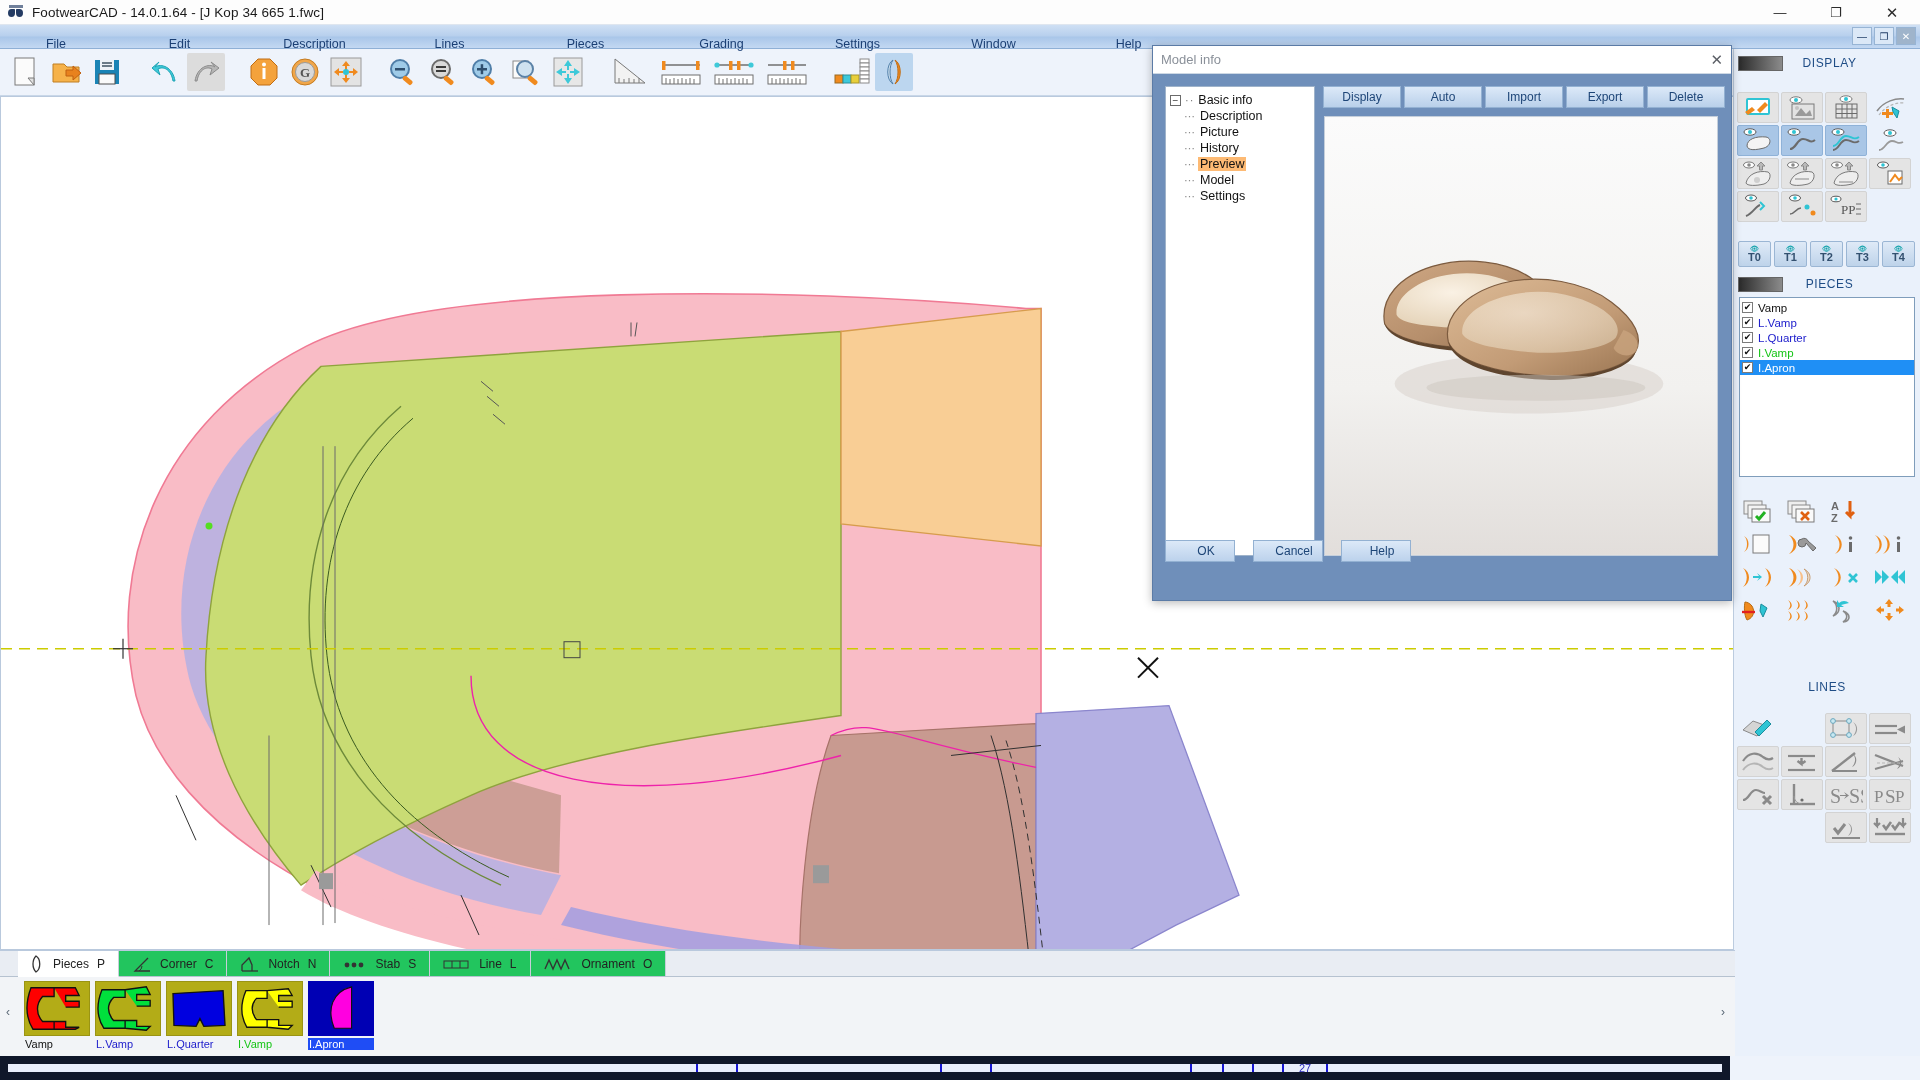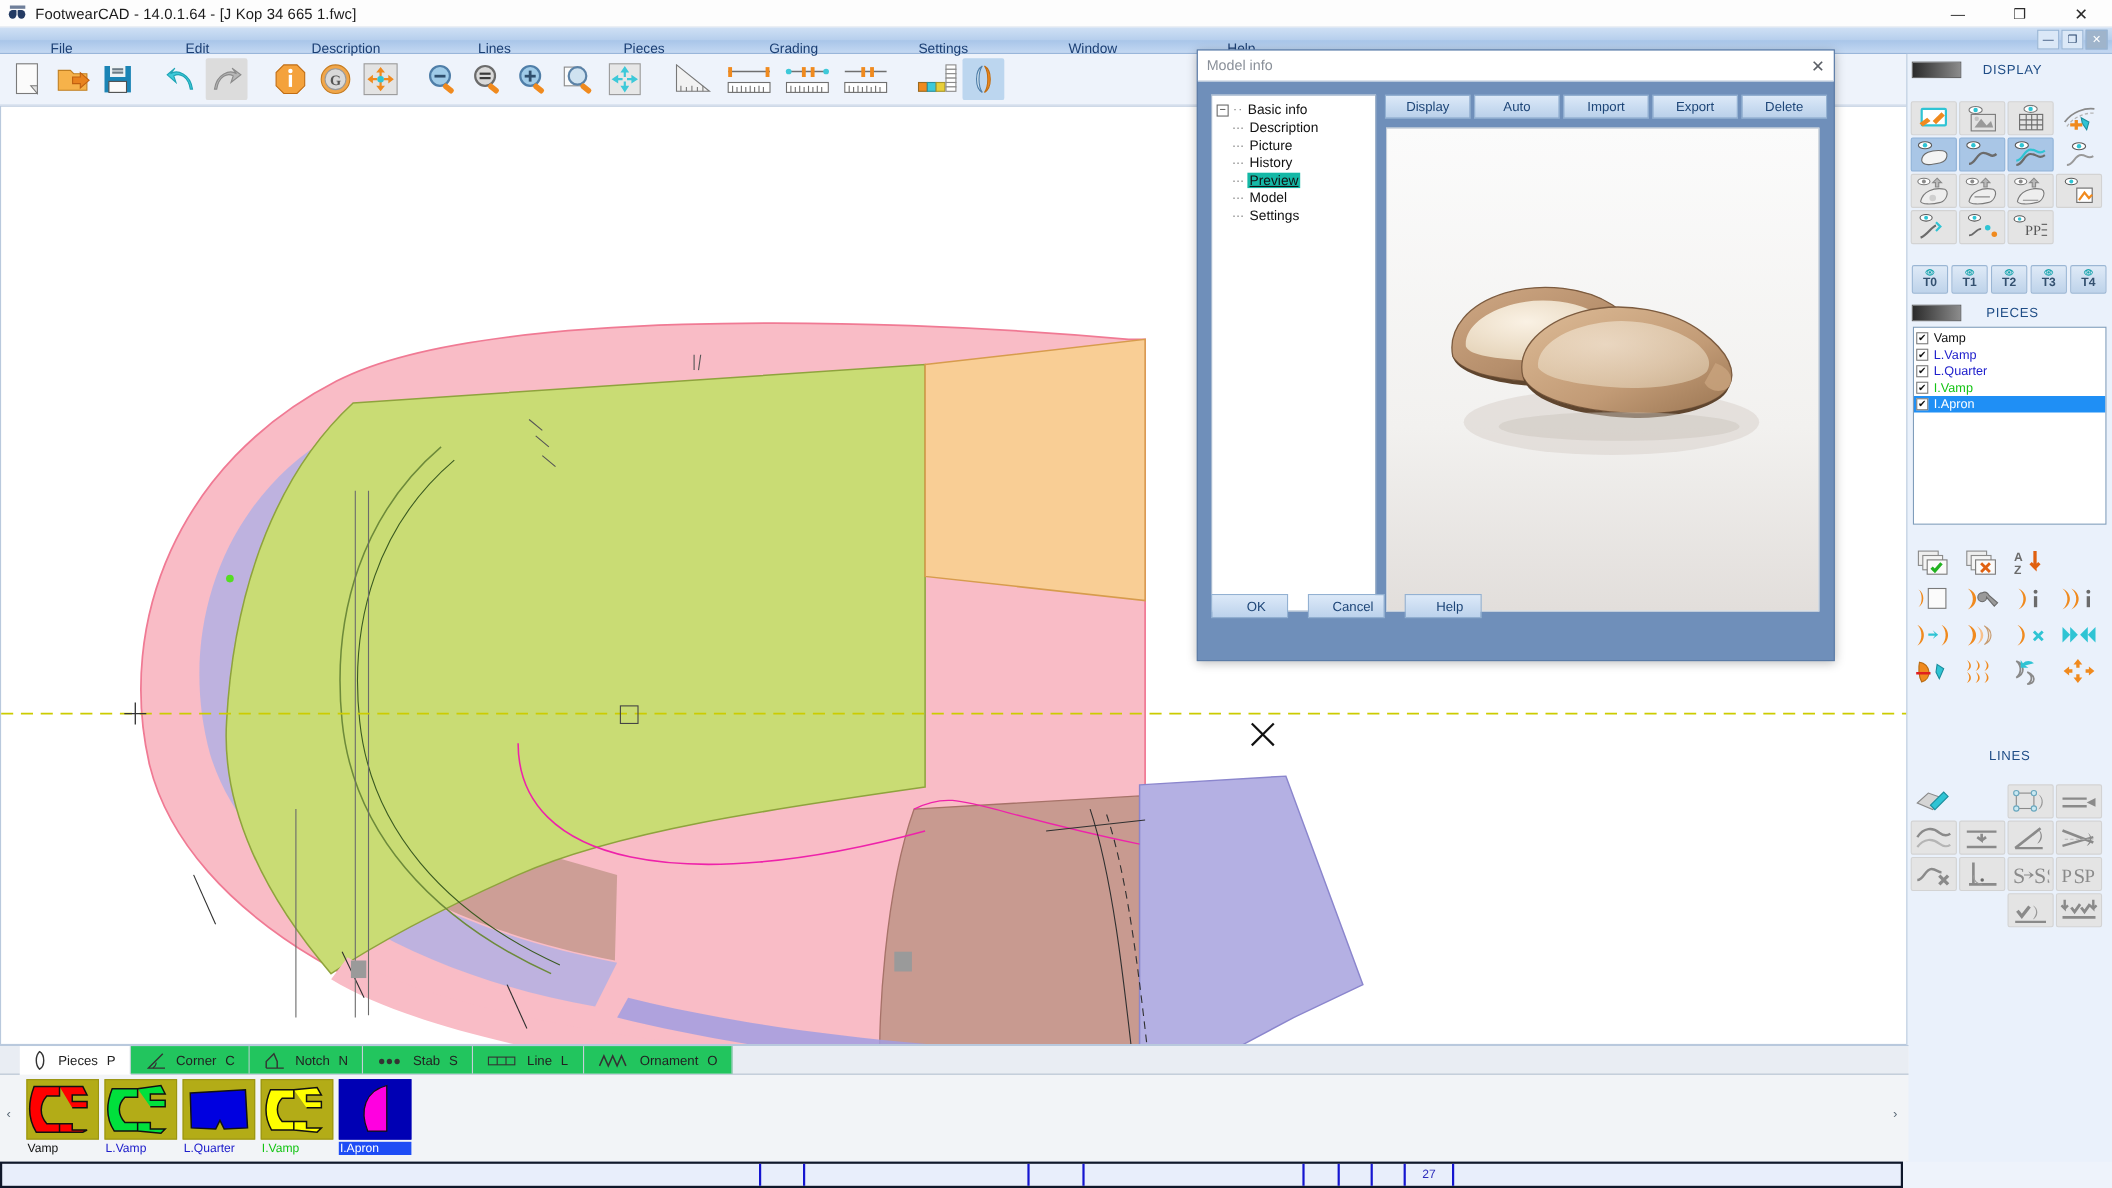--- a/index.html
+++ b/index.html
@@ -106,48 +106,48 @@
   .thumb-img{width:66px;height:55px;background:#b3ac17;border:1px solid #9a9413;}
   .thumb-img.blue{background:#0000b4;border-color:#0000b4;}
   .thumb-label{font-size:11px;margin-top:2px;padding-left:1px;white-space:nowrap;}
   .thumb-label.sel{background:#1f4df5;color:#fff;}
   .arrow-l,.arrow-r{position:absolute;top:28px;font-size:12px;color:#5a6876;}
   .arrow-l{left:6px;} .arrow-r{right:10px;}
 
   
   .statusbar{
     position:absolute;left:0;bottom:0;width:1730px;height:24px;background:#e8eefb;
-    border:2px solid #0f172a;display:flex;align-items:center;font-size:11px;color:#2b2bbb;
+    border:8px solid #0f172a;display:flex;align-items:center;font-size:11px;color:#2b2bbb;
   }
   .sb-cell{height:100%;border-right:2px solid #1515d0;display:flex;align-items:center;justify-content:center;}
   .sb-fill{flex:1;height:100%;}
 
   
   .dialog{
-    position:absolute;left:1088px;top:45px;width:580px;height:556px;
+    position:absolute;left:1152px;top:45px;width:580px;height:556px;
     background:#6f8fba;border:1px solid #5b7ba6;box-shadow:0 2px 9px rgba(0,0,0,.28);
   }
   .dlg-title{
     height:28px;background:#fff;display:flex;align-items:center;padding:0 8px;
     border-bottom:1px solid #cdd8e4;
   }
   .dlg-title span{font-size:13px;color:#8a9099;}
   .dlg-close{margin-left:auto;font-size:15px;color:#5b5f66;}
   .dlg-body{position:relative;height:498px;}
   .dlg-tree{
     position:absolute;left:12px;top:12px;width:150px;height:470px;background:#fff;border:1px solid #9fb3ca;
     padding:6px 4px;font-size:12.5px;color:#111;
   }
   .tr-root{display:flex;align-items:center;gap:4px;}
   .tr-box{width:11px;height:11px;border:1px solid #6b6b6b;background:#fff;font-size:10px;line-height:9px;text-align:center;color:#333;}
   .tr-dots{color:#7b7b7b;letter-spacing:1px;font-size:11px;}
   .tr-child{display:flex;align-items:center;gap:3px;padding-left:14px;margin-top:2px;}
   .tr-child .tr-lead{color:#8b8b8b;font-size:11px;letter-spacing:0px;}
   .tr-child .tr-lbl{padding:0 2px;}
-  .tr-child.hl .tr-lbl{background:#14b8a6;text-decoration:underline;}
+  .tr-child.hl .tr-lbl{background:#fdba74;}
   .dlg-tabs{position:absolute;left:170px;top:12px;display:flex;gap:3px;}
   .dlg-tab{
     width:78px;height:22px;background:linear-gradient(180deg,#dce9f8,#b9d0ea);
     border:1px solid #93b1d2;display:flex;align-items:center;justify-content:center;
     font-size:12px;color:#1d4577;
   }
   .dlg-pic{
     position:absolute;left:171px;top:42px;width:394px;height:440px;background:#eeeeee;border:1px solid #c5cfdb;
     display:flex;align-items:center;justify-content:center;overflow:hidden;
   }

